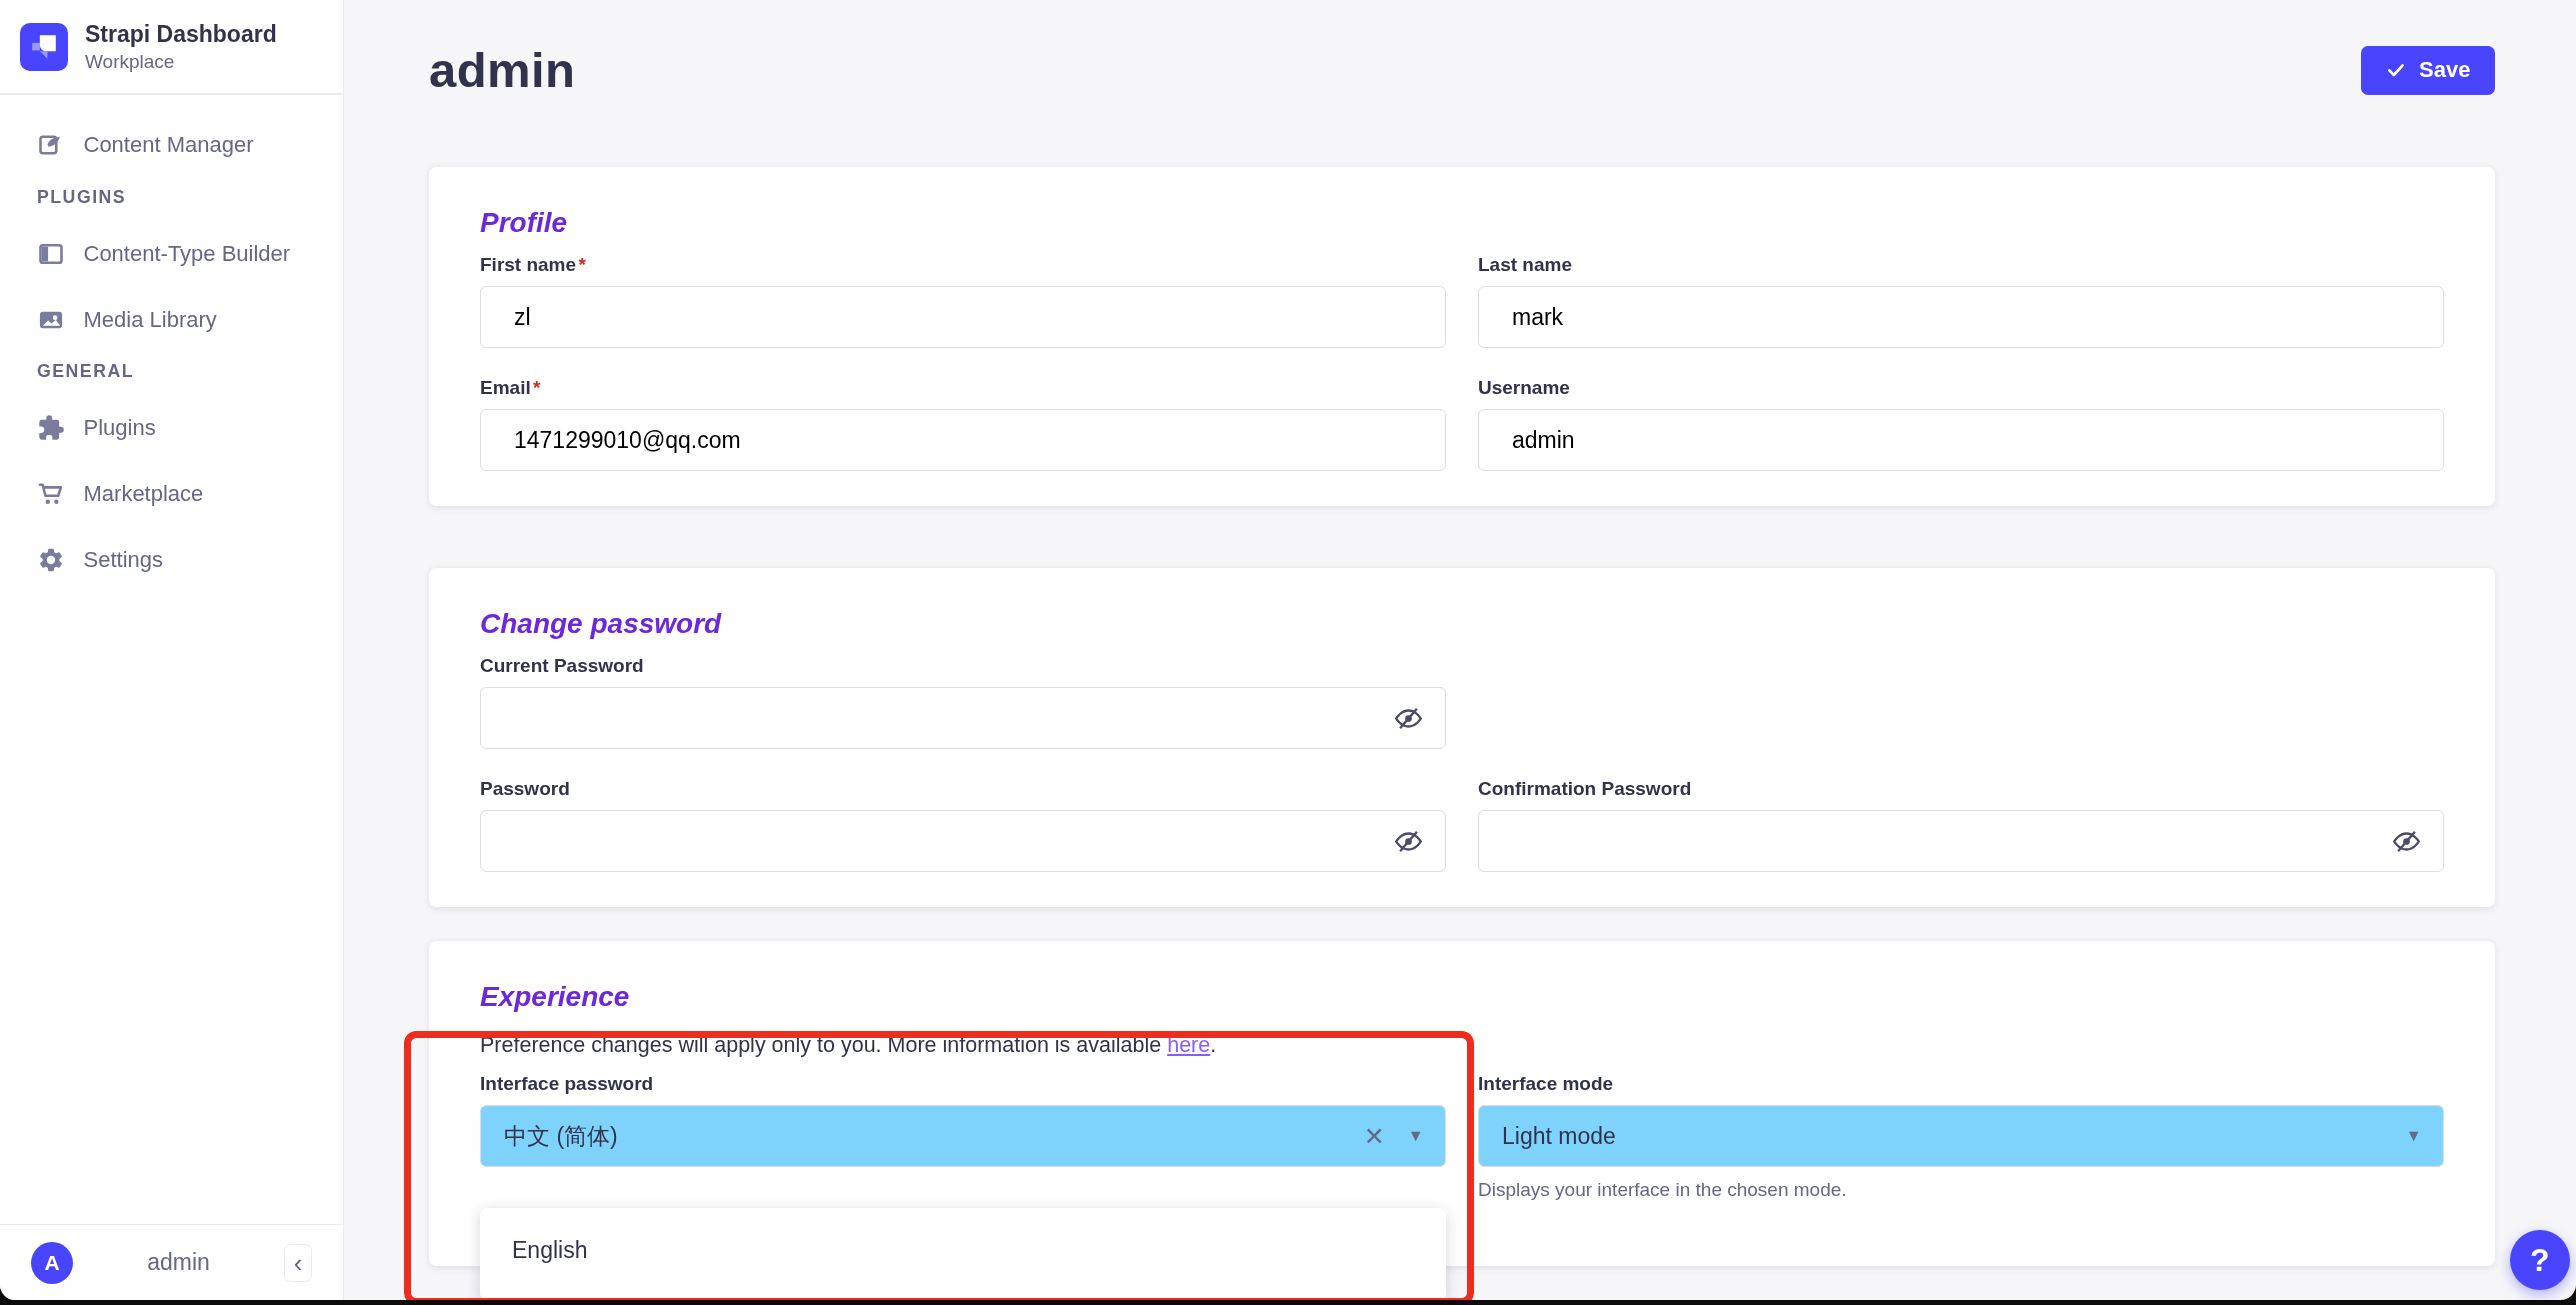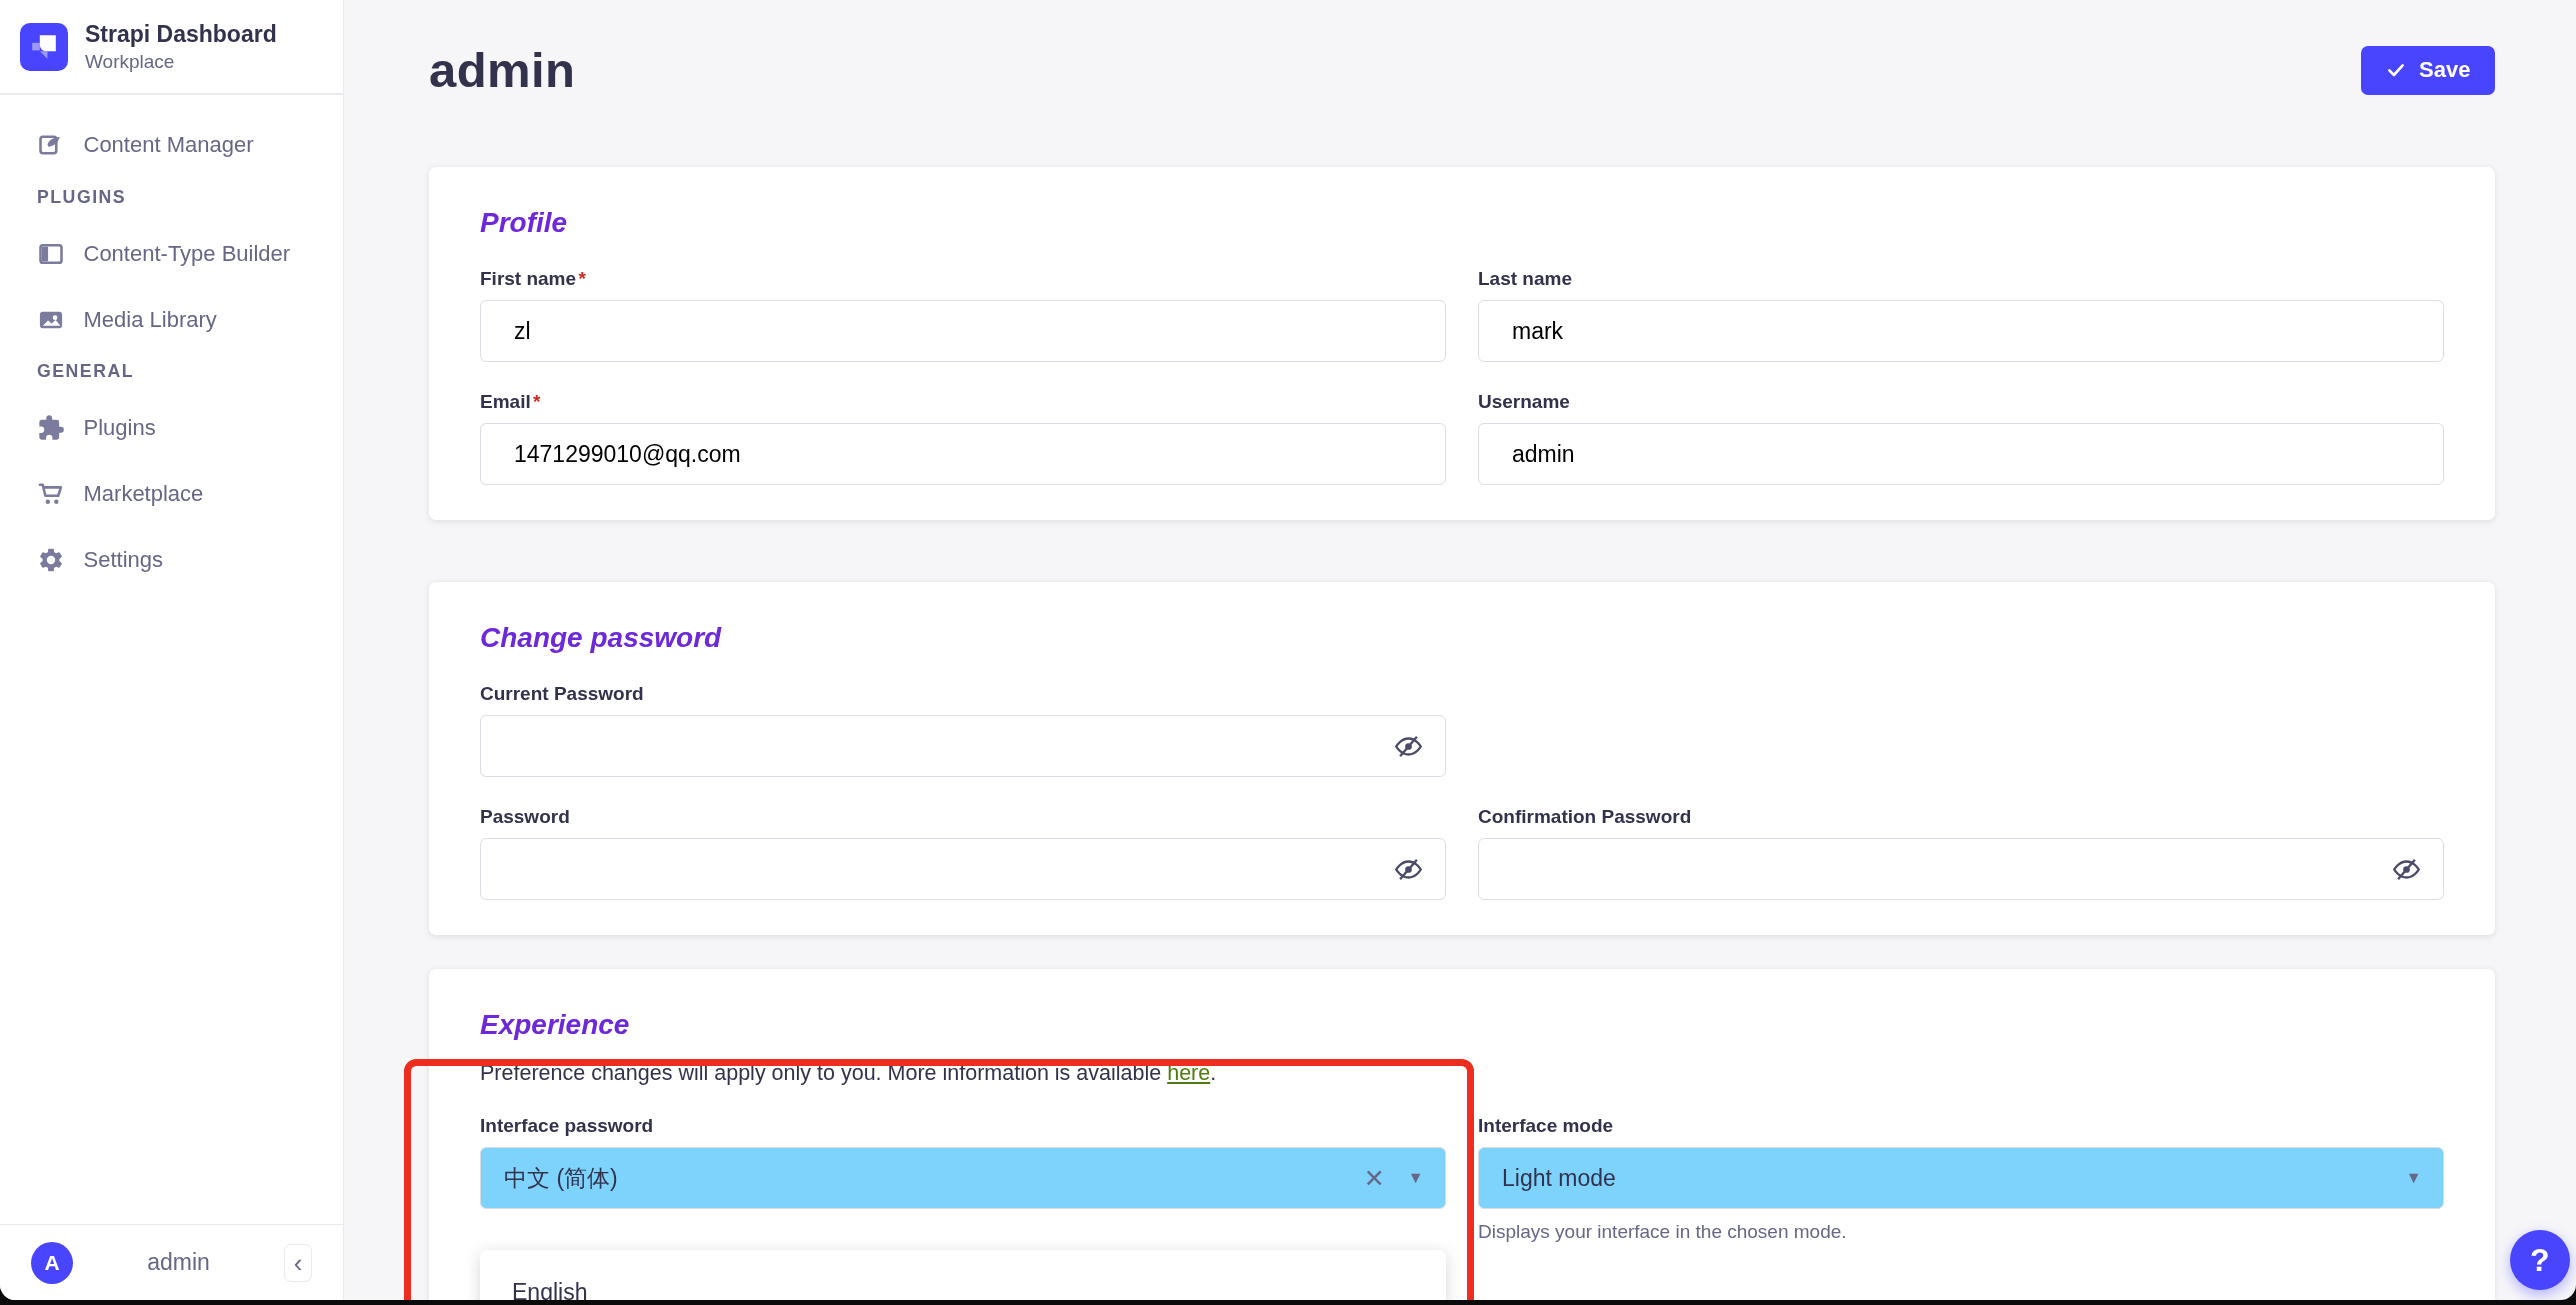--- a/index.html
+++ b/index.html
@@ -79,21 +79,21 @@
     background:#ffffff;border-radius:7px;
     box-shadow:0 1.5px 6.2px rgba(33,33,52,.1);
     padding:40px 51px 35px 51px;
   }
   .card-profile{margin-top:69px;}
   .card-password{margin-top:62px;}
   .card-experience{margin-top:34px;padding-bottom:65px;position:relative;}
   .card-heading{margin:0;font-size:28px;font-weight:600;color:#6d28d9;font-style:italic;}
   .fields-grid{
     display:grid;grid-template-columns:1fr 1fr;
-    column-gap:32px;row-gap:29px;margin-top:29px;
+    column-gap:32px;row-gap:29px;margin-top:15px;
   }
   .field{min-width:0;}
   .field-label{
     display:block;font-size:19px;font-weight:700;color:#32324d;margin-bottom:10px;
   }
   .req{color:#d02b20;padding-left:2.3px;font-weight:700;}
   .text-input{
     width:100%;height:62px;box-sizing:border-box;
     border:1.5px solid #dcdce4;border-radius:6.2px;background:#fff;
     padding:0 33px;font-size:23px;color:#000000;
@@ -111,21 +111,21 @@
     width:100%;height:62px;box-sizing:border-box;
     border:1.5px solid #dcdce4;border-radius:6.2px;background:#7dd3fc;
     padding:0 21.5px 0 23px;font-size:23px;color:#32324d;
     display:flex;align-items:center;justify-content:space-between;cursor:pointer;
   }
   .select-icons{display:flex;align-items:center;gap:23px;}
   .clear-x{font-size:25px;color:#666687;line-height:1;}
   .caret{font-size:16px;color:#666687;line-height:1;}
   .hint{margin:11.5px 0 0 0;font-size:19px;color:#666687;}
   .desc{margin:20px 0 0 0;font-size:21.5px;color:#32324d;}
-  .desc a{color:#4d7c0f;text-decoration:underline;cursor:pointer;}
+  .desc a{color:#8b5cf6;text-decoration:underline;cursor:pointer;}
   .combo-wrap{position:relative;}
   .dropdown{
     position:absolute;left:0;right:0;top:calc(100% + 7px);
     background:#ffffff;border-radius:7px;
     box-shadow:0 3.1px 15.4px rgba(33,33,52,.18);
     padding:12.3px 0 18.5px 0;z-index:6;
   }
   .option{
     height:62px;display:flex;align-items:center;
     padding:0 32px;font-size:23px;color:#32324d;cursor:pointer;

